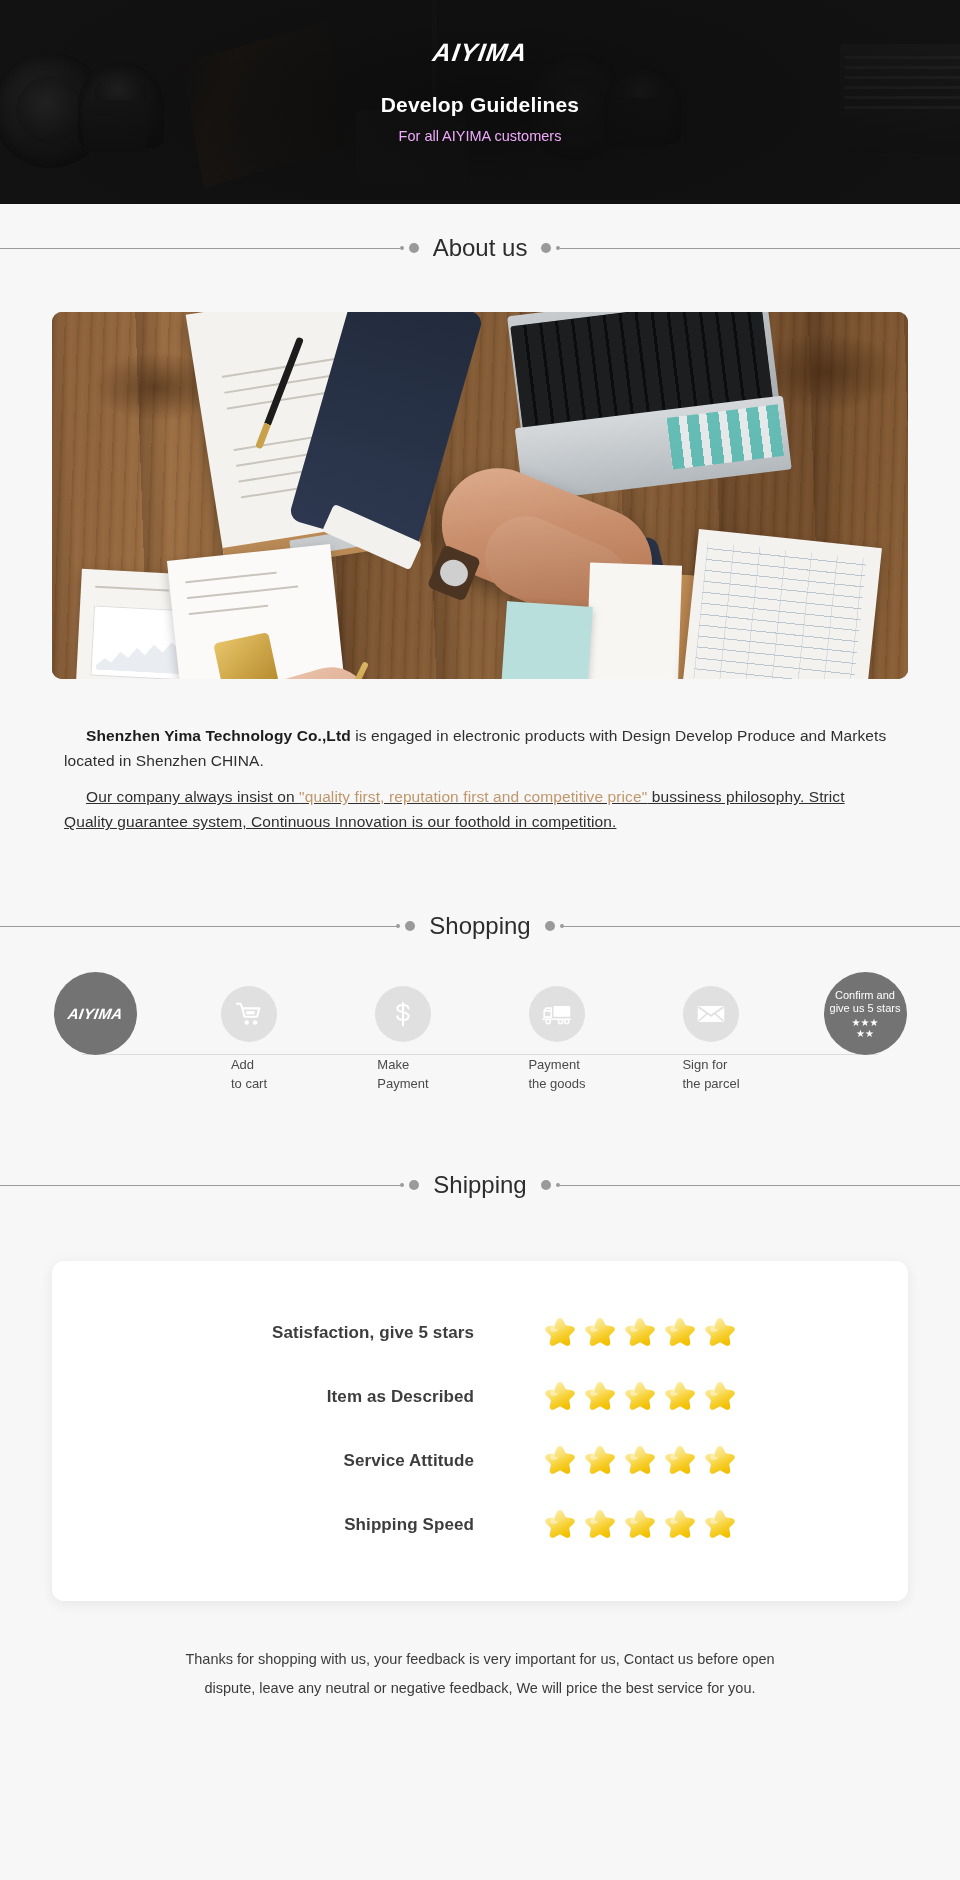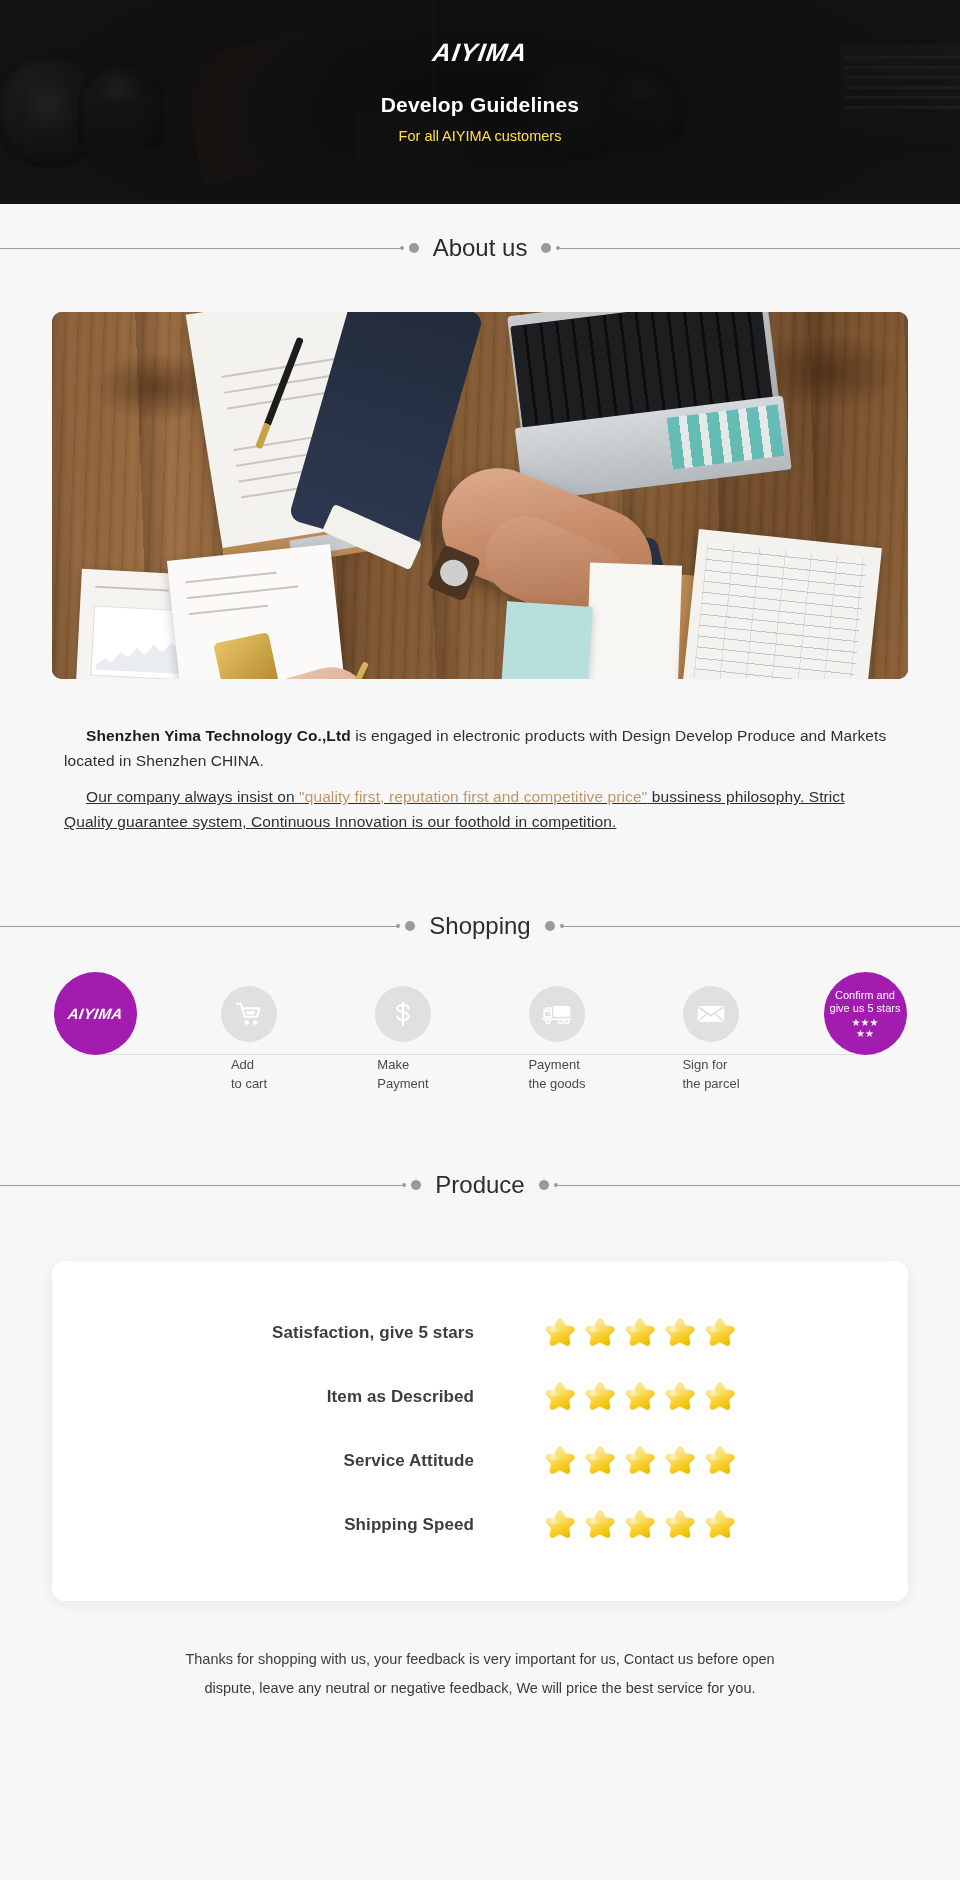--- a/index.html
+++ b/index.html
@@ -60,21 +60,21 @@
     font-size:25px; font-weight:bold; font-style:italic;
     letter-spacing:1.2px; color:#ffffff;
     transform:skewX(-9deg);
   }
   .banner-title {
     margin-top:26px;
     font-size:21px; font-weight:bold; color:#ffffff; letter-spacing:.2px;
   }
   .banner-sub {
     margin-top:11px;
-    font-size:14.5px; color:#fde047; font-weight:400;
+    font-size:14.5px; color:#f0abfc; font-weight:400;
   }
 
   
   .sec-head {
     position:relative;
     display:flex; align-items:center; justify-content:center;
     width:100%;
   }
   .sec-line { flex:1 1 auto; height:1px; background:#9a9a9a; }
   .sec-dots { display:flex; align-items:center; gap:5px; }
@@ -174,21 +174,21 @@
     display:flex; align-items:flex-start; justify-content:space-between;
     padding:46px 40px 0 40px;
   }
   .step-rail { position:absolute; left:82px; right:82px; top:114px; height:1px; background:#dcdcdc; z-index:0; }
   .step { position:relative; z-index:1; display:flex; flex-direction:column; align-items:center; width:110px; }
   .step-circle {
     width:56px; height:56px; border-radius:50%;
     background:#e0e0e0; display:flex; align-items:center; justify-content:center;
     color:#ffffff;
   }
-  .step.big .step-circle { width:83px; height:83px; margin-top:-14px; background:#a21caf; }
+  .step.big .step-circle { width:83px; height:83px; margin-top:-14px; background:#737373; }
   .step-logo { font-size:15px; font-weight:bold; font-style:italic; letter-spacing:.4px; transform:skewX(-9deg); }
   .step-label {
     margin-top:14px; font-size:13px; line-height:1.42; color:#4a4a4a; text-align:left;
   }
   .confirm-inner { display:flex; flex-direction:column; align-items:center; line-height:1.2; }
   .confirm-txt { font-size:11px; text-align:center; color:#fff; }
   .confirm-stars { margin-top:3px; display:flex; flex-direction:column; align-items:center; gap:1px; }
   .confirm-stars .r { display:flex; gap:3px; }
   .cstar { font-size:10px; color:#ffffff; line-height:1; }
   .ico { width:30px; height:30px; display:block; }
@@ -448,21 +448,21 @@
     </div>
   </div>
 
   <div class="feedback">
     <div class="sec-head">
       <div class="sec-line"></div>
       <div class="sec-dots left">
         <span class="dot-sm"></span>
         <span class="dot-lg"></span>
       </div>
-      <div class="sec-title">Produce</div>
+      <div class="sec-title">Shipping</div>
       <div class="sec-dots right">
         <span class="dot-sm"></span>
         <span class="dot-lg"></span>
       </div>
       <div class="sec-line"></div>
     </div>
 
     <div class="fb-card">
       <div class="fb-row">
         <div class="fb-label">Satisfaction, give 5 stars</div>

